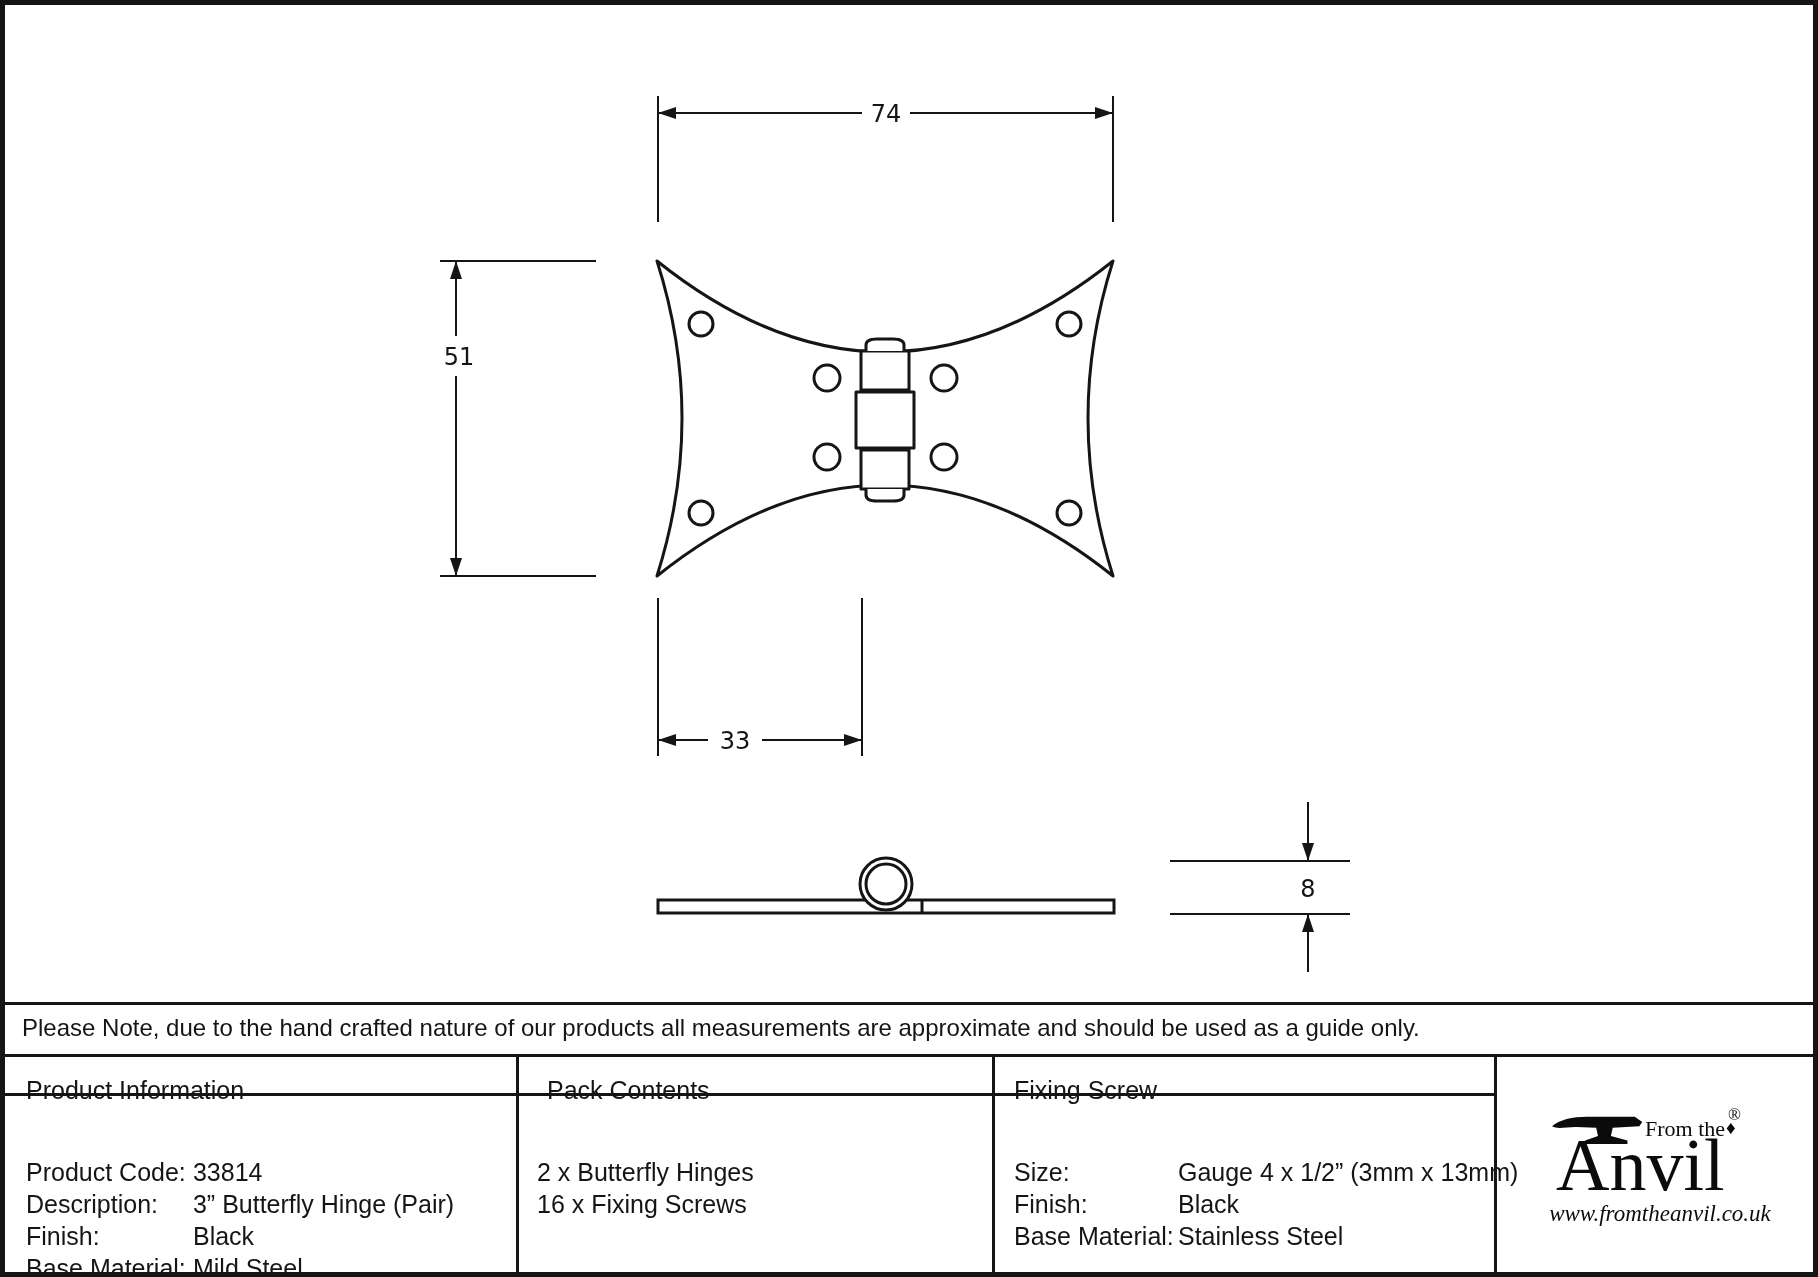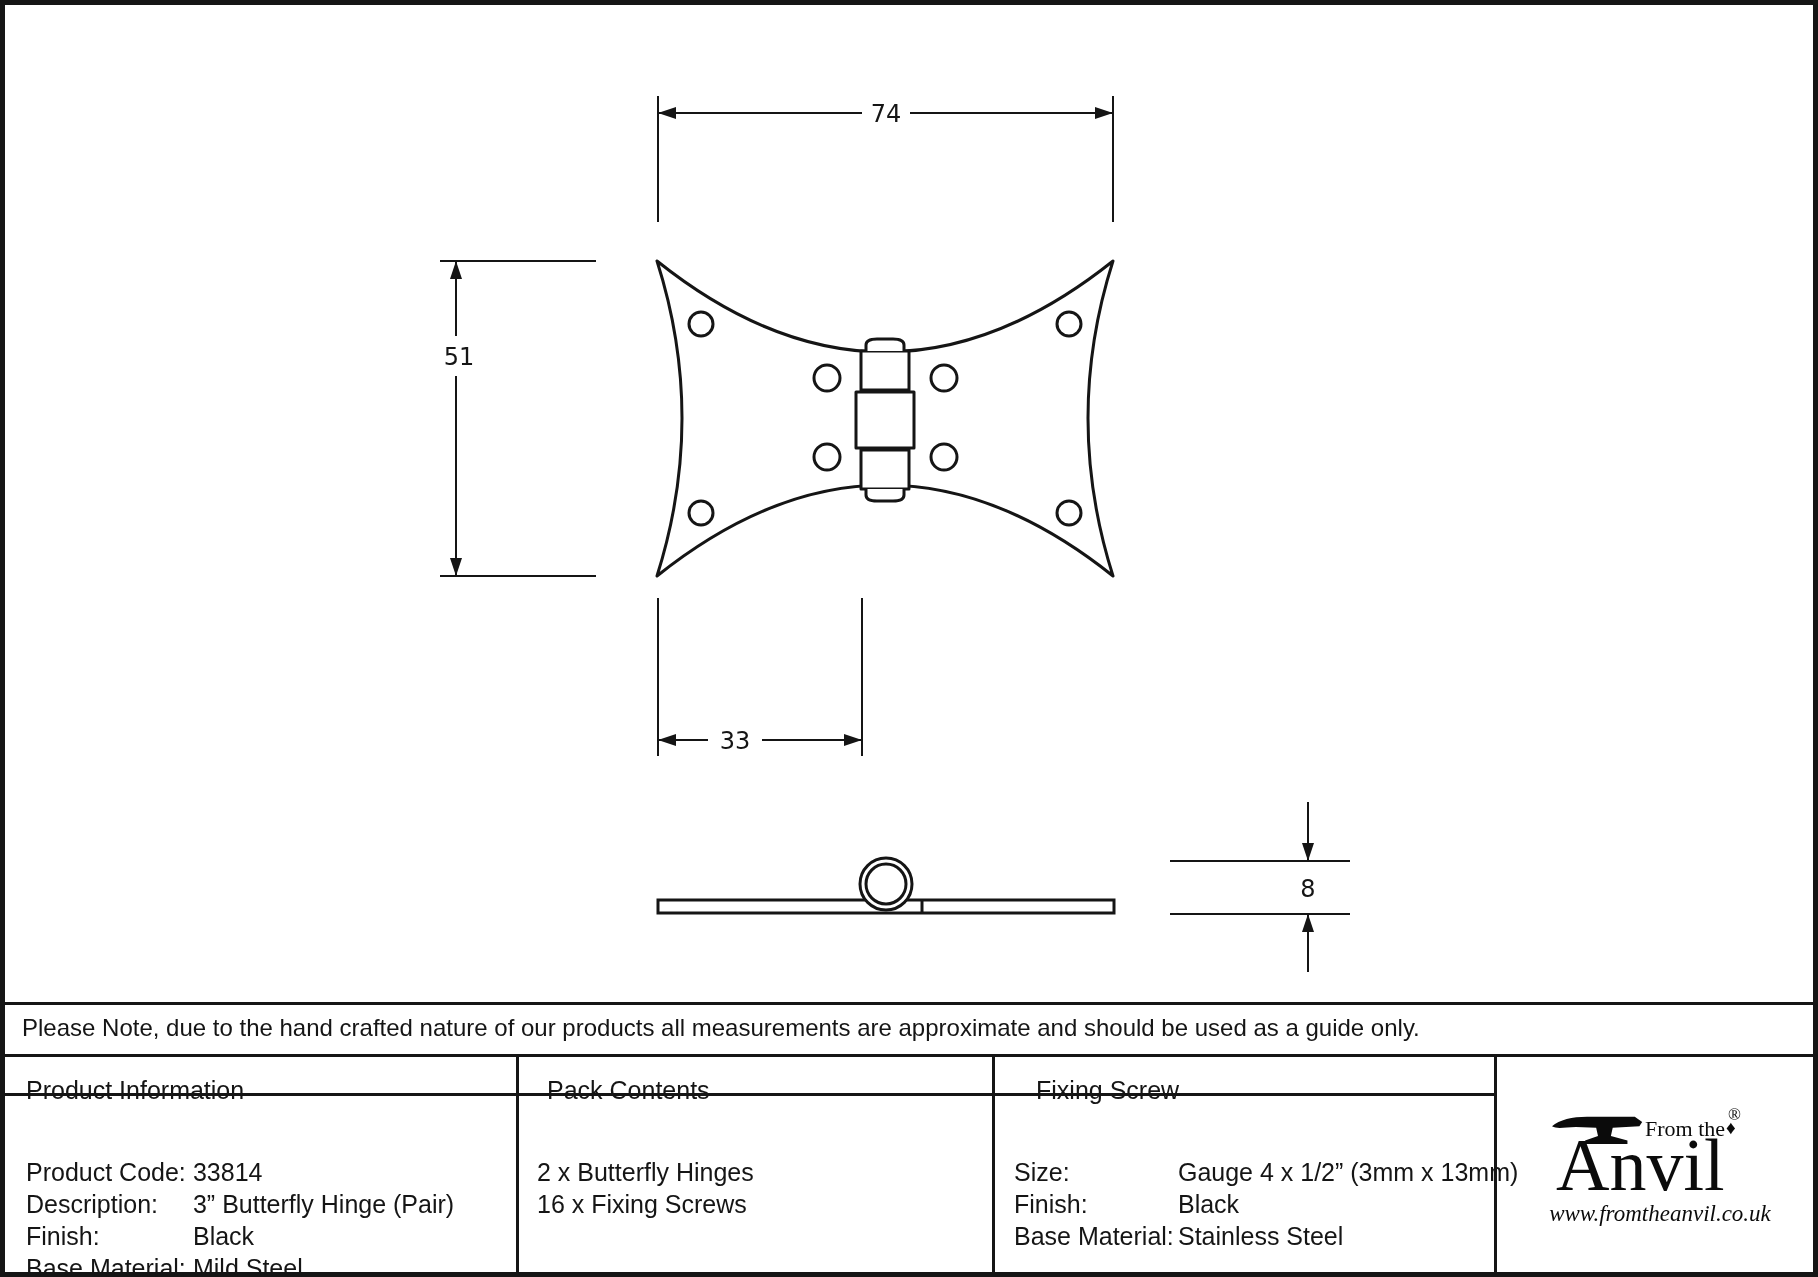--- a/index.html
+++ b/index.html
@@ -132,21 +132,21 @@
   <div class="bline" style="left:0;top:1054px;width:1818px;height:3px;"></div>
   <div class="bline" style="left:0;top:1093px;width:1497px;height:3px;"></div>
   <div class="bline" style="left:516px;top:1054px;width:3px;height:218px;"></div>
   <div class="bline" style="left:992px;top:1054px;width:3px;height:218px;"></div>
   <div class="bline" style="left:1494px;top:1054px;width:3px;height:218px;"></div>
 
   <div class="note-text">Please Note, due to the hand crafted nature of our products all measurements are approximate and should be used as a guide only.</div>
 
   <div class="sec-header" style="left:26px;">Product Information</div>
   <div class="sec-header" style="left:547px;">Pack Contents</div>
-  <div class="sec-header" style="left:1036px;">Fixing Screw</div>
+  <div class="sec-header" style="left:1014px;">Fixing Screw</div>
 
   <div class="cellblock prod" style="left:26px;">
     <div class="kv">
       <span class="lbl">Product Code:</span>
       <span>33814</span>
     </div>
     <div class="kv">
       <span class="lbl">Description:</span>
       <span>3” Butterfly Hinge (Pair)</span>
     </div>

